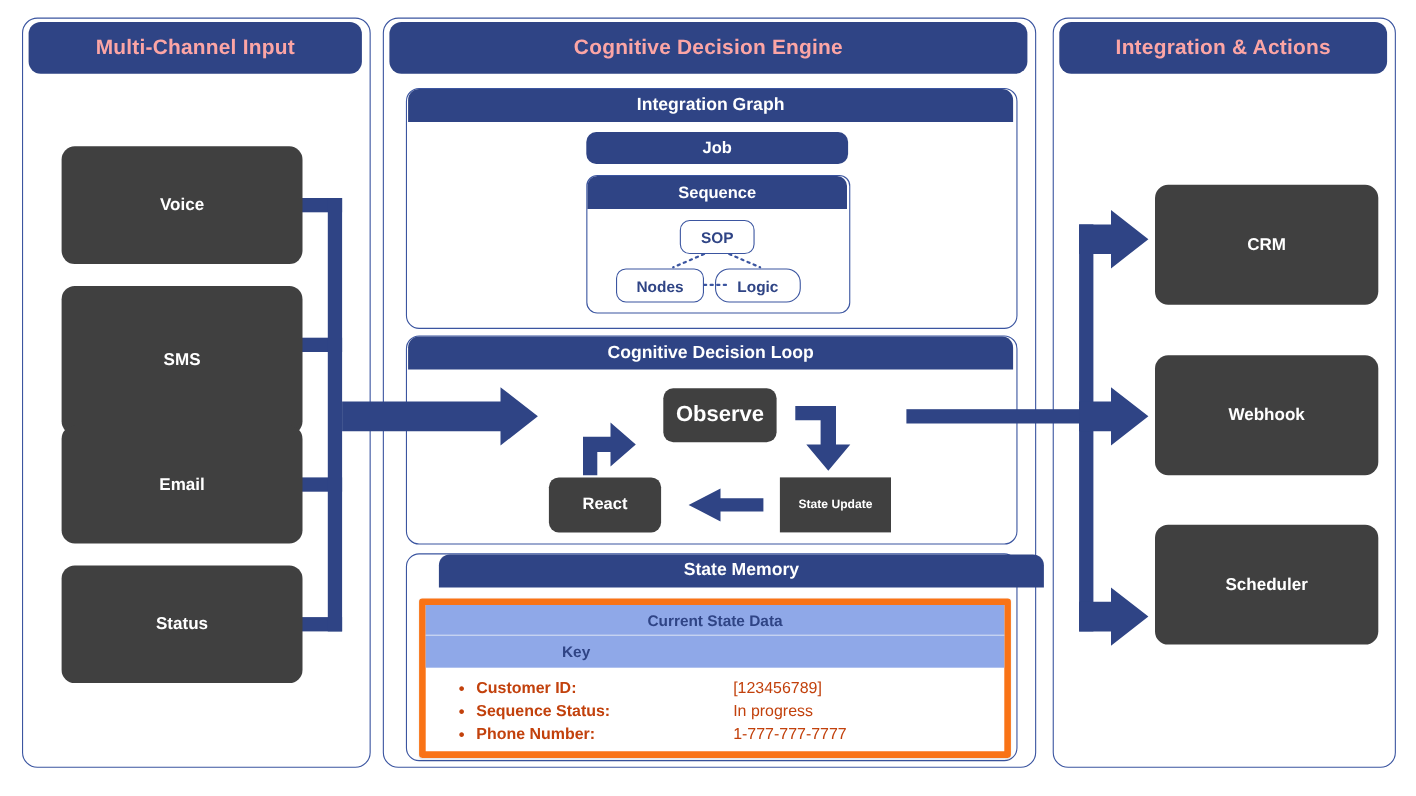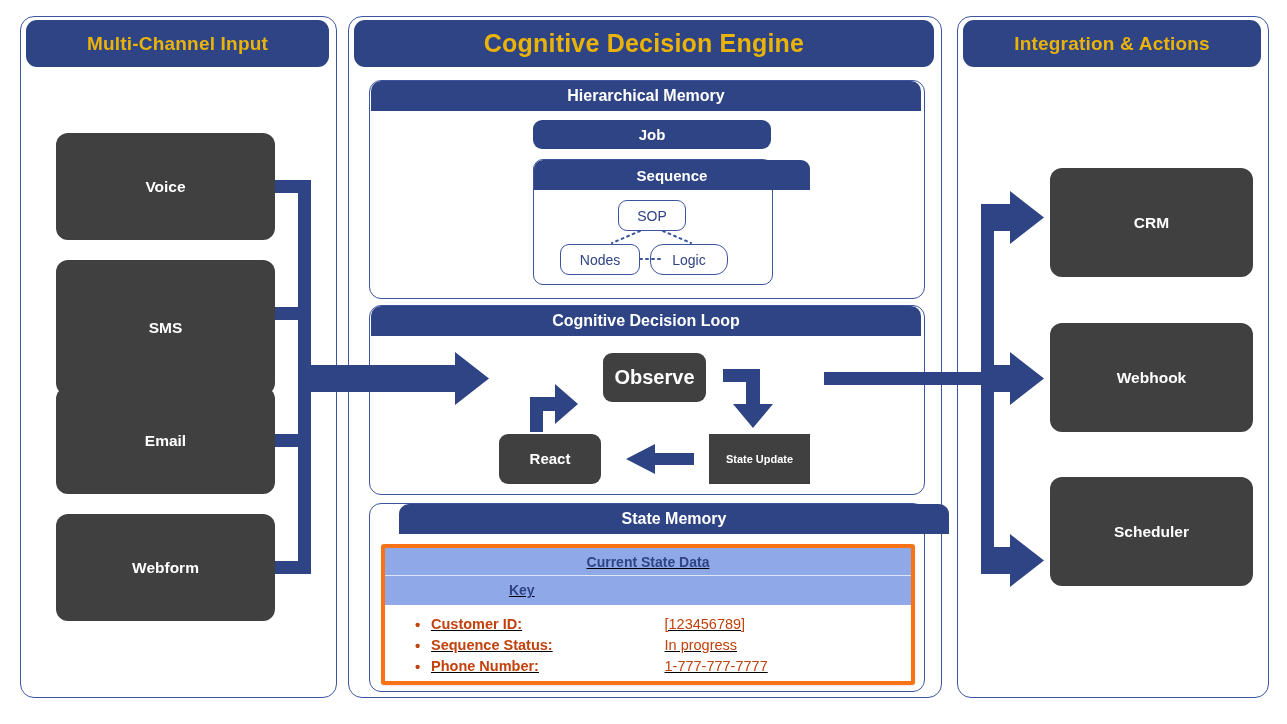--- a/index.html
+++ b/index.html
@@ -1,80 +1,80 @@
 <!DOCTYPE html>
 <html><head>
 <meta charset="utf-8">
 <style>
   html,body{margin:0;padding:0;background:#ffffff;}
   body{width:1287px;height:724px;position:relative;overflow:hidden;
        font-family:"Liberation Sans","DejaVu Sans",sans-serif;}
 
   .panel{position:absolute;border:1.5px solid #3B55A0;border-radius:14px;background:#fff;}
-  .panel-head{position:absolute;background:#2F4485;border-radius:11px;color:#eab308;
+  .panel-head{position:absolute;background:#2F4485;border-radius:11px;color:#fca5a5;
               display:flex;align-items:center;justify-content:center;
               font-weight:bold;letter-spacing:.2px;z-index:6;}
 
   .chip{position:absolute;background:#404040;color:#fff;border-radius:12px;
         display:flex;align-items:center;justify-content:center;text-align:center;
         font-weight:bold;line-height:1.15;z-index:5;}
 
   .subpanel{position:absolute;border:1.5px solid #3B55A0;border-radius:12px;background:#fff;z-index:2;}
   .bar{position:absolute;background:#2F4485;color:#fff;border-radius:9px;
        display:flex;align-items:center;justify-content:center;font-weight:bold;z-index:4;}
 
   .obox{position:absolute;border:1.5px solid #3B55A0;border-radius:9px;background:#fff;
-        color:#2F4485;font-weight:normal;display:flex;align-items:center;justify-content:center;z-index:5;}
+        color:#2F4485;font-weight:bold;display:flex;align-items:center;justify-content:center;z-index:5;}
 
   .seqwrap{position:absolute;border:1.5px solid #3B55A0;border-radius:10px;background:#fff;z-index:3;}
 
   .conn{position:absolute;background:#2F4485;z-index:4;}
   svg.ov{position:absolute;left:0;top:0;width:1287px;height:724px;overflow:visible;pointer-events:none;z-index:7;}
 
   
-  .tbl{position:absolute;border:4px solid #f97316;background:#fff;border-radius:3px;z-index:4;
-       box-shadow:0 1px 2px rgba(0,0,0,.10);text-decoration:underline;}
+  .tbl{position:absolute;border:6px solid #f97316;background:#fff;border-radius:3px;z-index:4;
+       box-shadow:0 1px 2px rgba(0,0,0,.10);}
   .tbl .cap{background:#8FA8E8;color:#2F4485;font-weight:bold;text-align:center;
             font-size:14px;padding:6px 0 5px;border-bottom:1px solid #dfe5f3;}
   .tbl .hdr{background:#8FA8E8;color:#2F4485;font-weight:bold;font-size:14px;display:flex;padding:6px 0 7px;}
   .tbl .hdr .c1{width:52%;text-align:center;}
   .tbl .hdr .c2{width:48%;text-align:left;padding-left:6px;}
   .tbl .rows{padding:9px 0 10px;}
   .trow{display:flex;align-items:baseline;font-size:14.5px;color:#c2410c;line-height:1.45;}
   .trow .k{width:52%;padding-left:46px;font-weight:bold;box-sizing:border-box;position:relative;}
   .trow .k:before{content:"\2022";position:absolute;left:30px;font-size:15px;}
   .trow .v{width:48%;padding-left:6px;box-sizing:border-box;}
 </style>
 </head>
 <body>
 
 <div class="panel" style="left:20px;top:16px;width:315px;height:680px;"></div>
 <div class="panel-head" style="left:26px;top:20px;width:303px;height:47px;font-size:19px;">Multi-Channel Input</div>
 
 <div class="chip" style="left:56px;top:133px;width:219px;height:107px;font-size:15.5px;">Voice</div>
 <div class="chip" style="left:56px;top:260px;width:219px;height:135px;font-size:15.5px;">SMS</div>
 <div class="chip" style="left:56px;top:387px;width:219px;height:107px;font-size:15.5px;">Email</div>
-<div class="chip" style="left:56px;top:514px;width:219px;height:107px;font-size:15.5px;">Webform</div>
+<div class="chip" style="left:56px;top:514px;width:219px;height:107px;font-size:15.5px;">Status</div>
 
 <div class="conn" style="left:273px;top:180px;width:38px;height:13px;"></div>
 <div class="conn" style="left:273px;top:307px;width:38px;height:13px;"></div>
 <div class="conn" style="left:273px;top:434px;width:38px;height:13px;"></div>
 <div class="conn" style="left:273px;top:561px;width:38px;height:13px;"></div>
 <div class="conn" style="left:298px;top:180px;width:13px;height:394px;"></div>
 
 <div class="panel" style="left:348px;top:16px;width:592px;height:680px;"></div>
-<div class="panel-head" style="left:354px;top:20px;width:580px;height:47px;font-size:25px;">Cognitive Decision Engine</div>
+<div class="panel-head" style="left:354px;top:20px;width:580px;height:47px;font-size:19px;">Cognitive Decision Engine</div>
 
 <div class="subpanel" style="left:369px;top:80px;width:554px;height:217px;"></div>
-<div class="bar" style="left:371px;top:81px;width:550px;height:30px;font-size:16px;border-radius:10px 10px 0 0;">Hierarchical Memory</div>
+<div class="bar" style="left:371px;top:81px;width:550px;height:30px;font-size:16px;border-radius:10px 10px 0 0;">Integration Graph</div>
 
 <div class="bar" style="left:533px;top:120px;width:238px;height:29px;font-size:15px;">Job</div>
 
 <div class="seqwrap" style="left:533px;top:159px;width:238px;height:124px;"></div>
-<div class="bar" style="left:534px;top:160px;width:276px;height:30px;font-size:15px;border-radius:9px 9px 0 0;">Sequence</div>
+<div class="bar" style="left:534px;top:160px;width:236px;height:30px;font-size:15px;border-radius:9px 9px 0 0;">Sequence</div>
 
 <div class="obox" style="left:618px;top:200px;width:66px;height:29px;font-size:14px;">SOP</div>
 <div class="obox" style="left:560px;top:244px;width:78px;height:29px;font-size:14px;">Nodes</div>
 <div class="obox" style="left:650px;top:244px;width:76px;height:29px;font-size:14px;border-radius:13px;">Logic</div>
 
 <div class="subpanel" style="left:369px;top:305px;width:554px;height:188px;"></div>
 <div class="bar" style="left:371px;top:306px;width:550px;height:30px;font-size:16px;border-radius:10px 10px 0 0;">Cognitive Decision Loop</div>
 
 <div class="chip" style="left:603px;top:353px;width:103px;height:49px;font-size:20px;border-radius:9px;">Observe</div>
 <div class="chip" style="left:709px;top:434px;width:101px;height:50px;font-size:11px;border-radius:0;">State Update</div>

